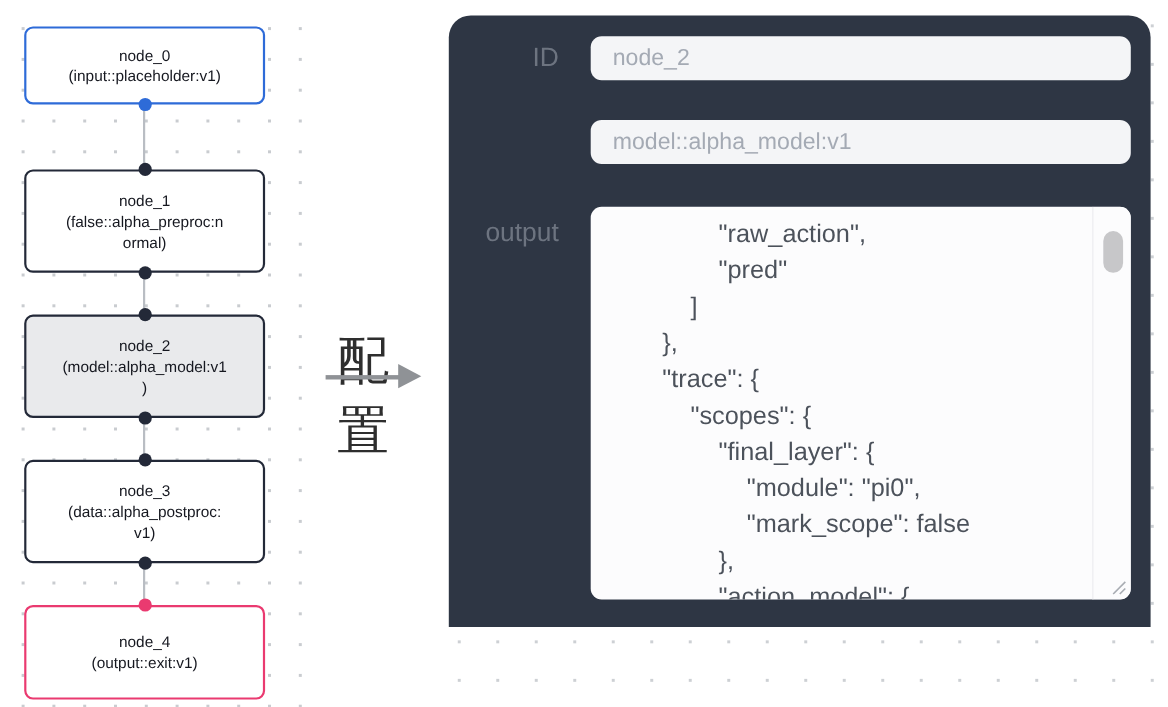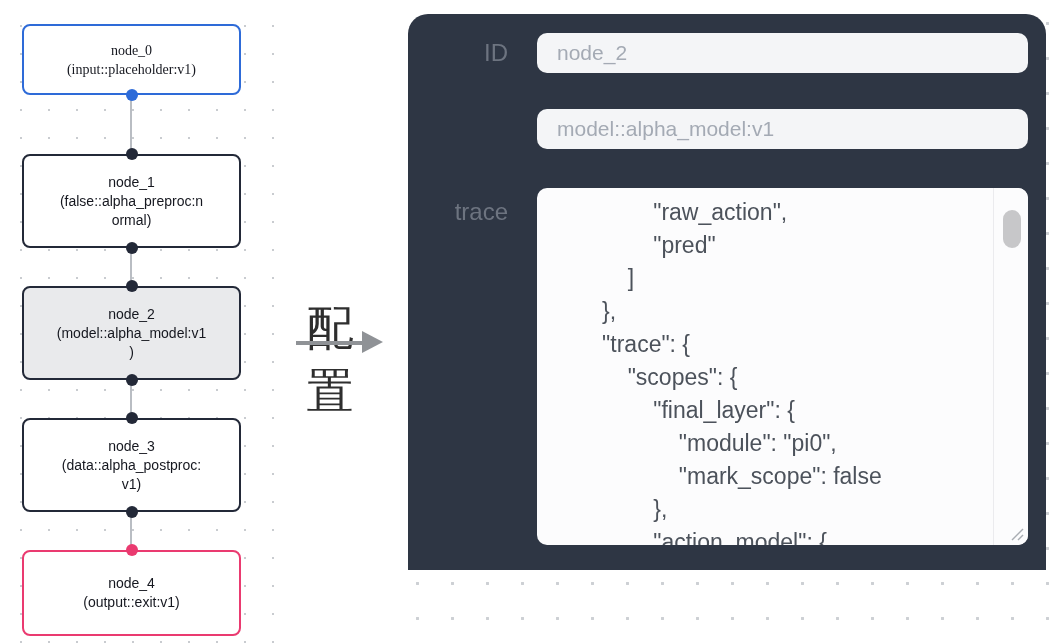--- a/index.html
+++ b/index.html
@@ -13,21 +13,21 @@
     background-image:radial-gradient(circle,var(--dot-left) 1.3px,transparent 1.5px);
     background-size:28px 28px;background-position:7px 12px;
   }
   .edge{position:absolute;left:130px;width:2px;background:var(--edge);z-index:1;}
   .node{
     position:absolute;left:22px;width:219px;box-sizing:border-box;z-index:2;
     display:flex;flex-direction:column;align-items:center;justify-content:center;
     border-radius:8px;background:var(--node-bg);color:var(--node-text);
     font-size:14px;line-height:19px;text-align:center;cursor:pointer;
   }
-  .v-input   {border:2px solid var(--blue);font-family:Liberation Serif, serif;}
+  .v-input   {border:2px solid var(--blue);}
   .v-default {border:2px solid var(--dark);}
   .v-selected{border:2.5px solid var(--dark);background:var(--node-selected-bg);}
   .v-output  {border:2px solid var(--pink);}
   .handle{position:absolute;left:126px;width:12px;height:12px;border-radius:50%;z-index:3;}
   .h-blue{background:var(--blue);} .h-dark{background:var(--dark);} .h-pink{background:var(--pink);}
   
   .caption{position:absolute;left:288px;top:297px;width:84px;text-align:center;
     font-size:47px;color:var(--caption);}
   .arrow-line{position:absolute;left:296px;top:341px;width:68px;height:4px;background:var(--arrow);}
   .arrow-head{position:absolute;left:362px;top:331px;width:0;height:0;
@@ -110,21 +110,21 @@
   <div class="arrow-head"></div>
 
   <div class="right-region">
     <div class="panel">
 
       <div class="f-label l-id">ID</div>
       <input class="f-input i-id" value="node_2" style="">
 
       <input class="f-input i-type" value="model::alpha_model:v1" style="">
 
-      <div class="f-label l-config">trace</div>
+      <div class="f-label l-config">output</div>
       <div class="config-box">
         <pre class="config-text" id="configText">                "raw_action",
                 "pred"
             ]
         },
         "trace": {
             "scopes": {
                 "final_layer": {
                     "module": "pi0",
                     "mark_scope": false

